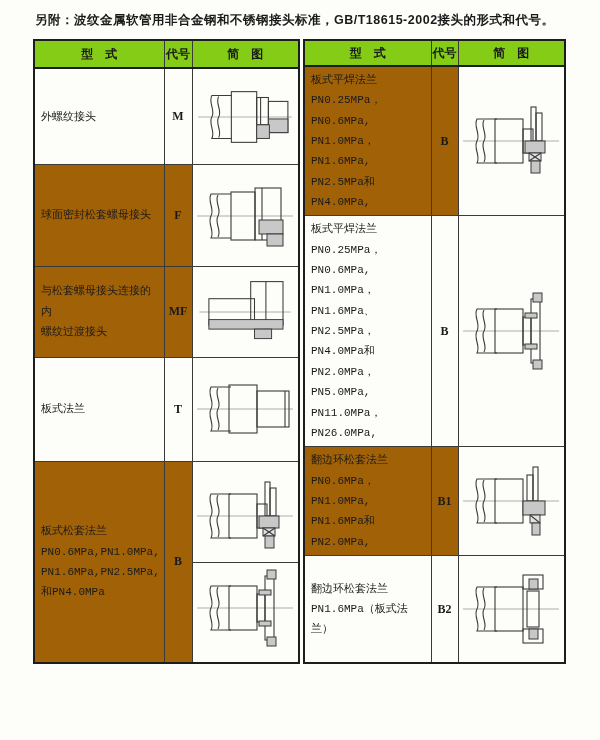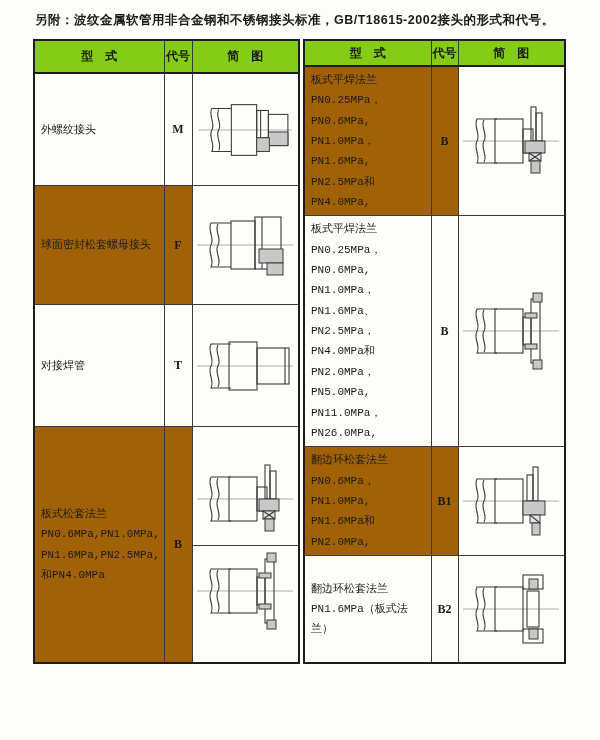--- a/index.html
+++ b/index.html
@@ -181,22 +181,34 @@
         <td class="type hl">球面密封松套螺母接头</td>
         <td class="code hl">F</td>
         <td class="diag">
               <div class="one">
                 <svg class="d" width="100" height="80">
                   <use href="#sym-f"></use>
                 </svg>
               </div>
             </td>
       </tr>
+      <tr style="height:83px">
+        <td class="type hl">与松套螺母接头连接的内
+螺纹过渡接头</td>
+        <td class="code hl">MF</td>
+        <td class="diag">
+              <div class="one">
+                <svg class="d" width="100" height="76">
+                  <use href="#sym-mf"></use>
+                </svg>
+              </div>
+            </td>
+      </tr>
       <tr style="height:95px">
-        <td class="type">对接焊管</td>
+        <td class="type">板式法兰</td>
         <td class="code">T</td>
         <td class="diag">
               <div class="one">
                 <svg class="d" width="100" height="80">
                   <use href="#sym-t"></use>
                 </svg>
               </div>
             </td>
       </tr>
       <tr style="height:185px">

